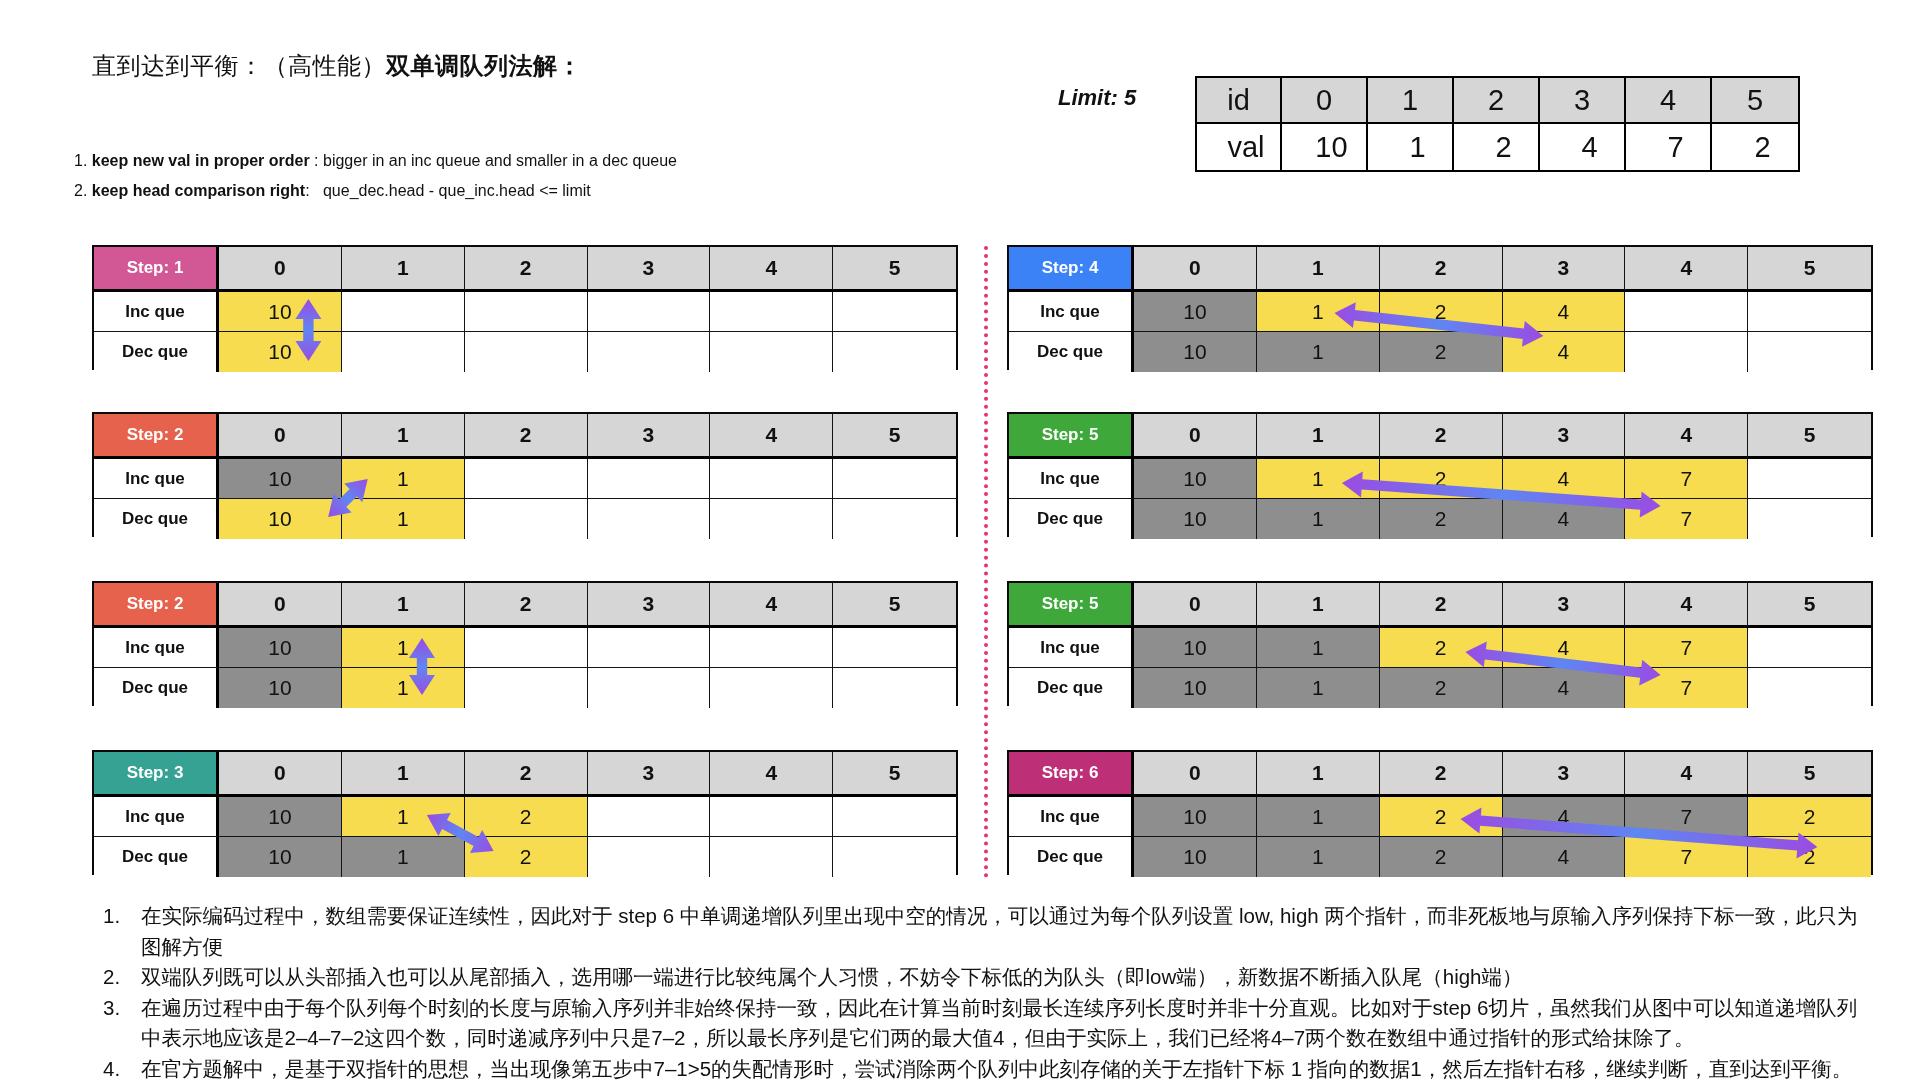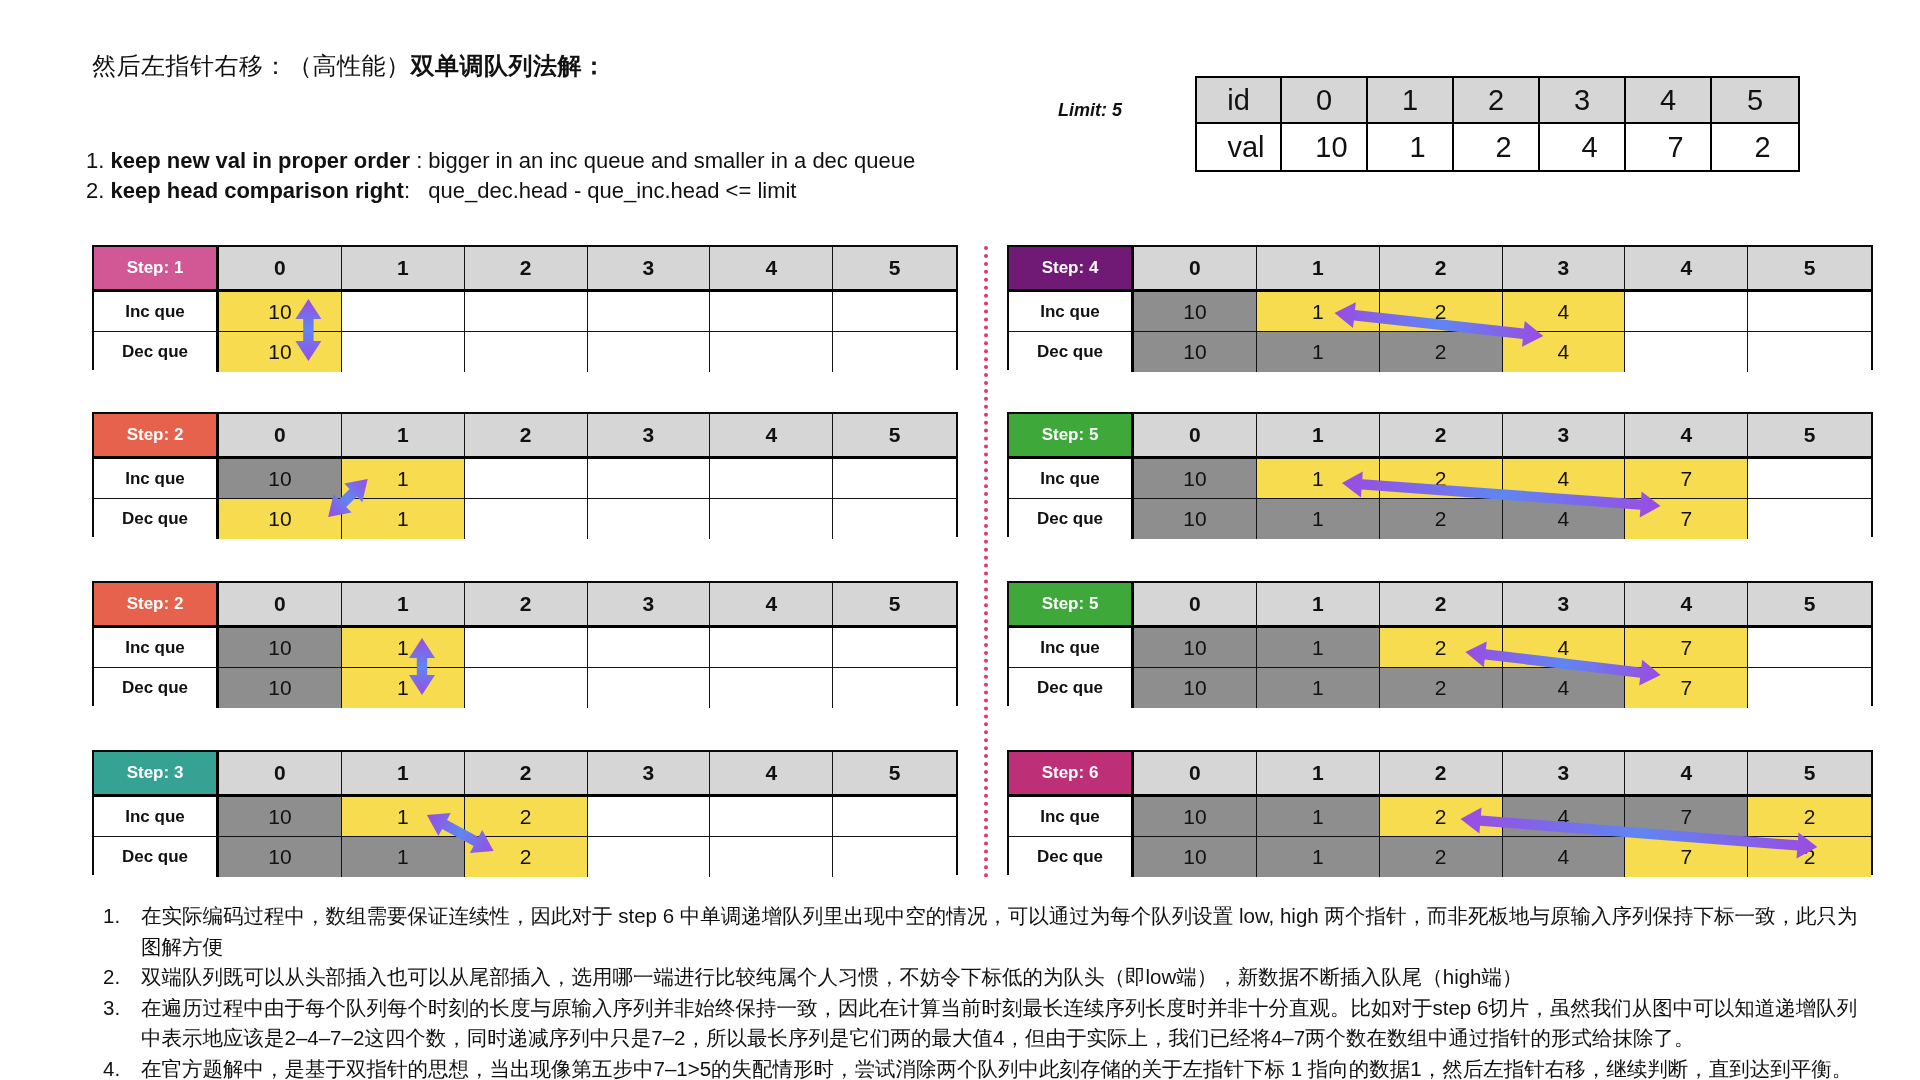--- a/index.html
+++ b/index.html
@@ -5,24 +5,24 @@
   html,body { margin:0; padding:0; }
   body {
     width:1920px; height:1080px; position:relative; overflow:hidden;
     background:#ffffff; color:#111;
     font-family:"Liberation Sans", sans-serif;
   }
   
   .title-block { position:absolute; left:92px; top:48px; font-size:24px; line-height:35px; letter-spacing:.5px; }
   .title-bold { font-weight:bold;margin-top:8px; }
   .title-underline { border-bottom:3px solid #000; padding-bottom:1px; }
-  .rules { position:absolute; left:86px; top:146px; font-size:22px; line-height:30px; }
+  .rules { position:absolute; left:74px; top:146px; font-size:16px; line-height:30px; }
   .rule-line { white-space:pre; }
   .rule-bold { font-weight:bold; }
-  .limit { position:absolute; left:1058px; top:100px; font-size:18px; font-weight:bold; font-style:italic; }
+  .limit { position:absolute; left:1058px; top:85px; font-size:22px; font-weight:bold; font-style:italic; }
 
   
   .input-table {
     position:absolute; left:1195px; top:76px;
     display:grid; grid-template-columns:85px repeat(6,86px); grid-auto-rows:46px;
     border:2px solid #000; background:#fff;
   }
   .input-table .cell {
     border-right:2px solid #000; border-bottom:2px solid #000;
     display:flex; align-items:center; justify-content:center; font-size:29px;
@@ -64,21 +64,21 @@
     font-size:20.5px; line-height:30.6px; }
   .note-item { display:flex; }
   .note-num { flex:none; width:38px; }
   .note-txt { flex:1; }
 </style>
 </head>
 <body>
 
 <div class="title-block">
   <div>
-    <span>然后左指针右移：（高性能）</span><span class="title-bold">双单调队列法解：</span>
+    <span>直到达到平衡：（高性能）</span><span class="title-bold">双单调队列法解：</span>
   </div>
 </div>
 
 <div class="rules">
   <div class="rule-line"><span>1. </span><span class="rule-bold">keep new val in proper order</span><span> : bigger in an inc queue and smaller in a dec queue</span></div>
   <div class="rule-line"><span>2. </span><span class="rule-bold">keep head comparison right</span><span>:   que_dec.head - que_inc.head &lt;= limit</span></div>
 </div>
 
 <div class="limit">Limit: 5</div>
 
@@ -237,21 +237,21 @@
             <stop offset="0" stop-color="#9a4ce2"></stop>
             <stop offset="0.5" stop-color="#5f86f2"></stop>
             <stop offset="1" stop-color="#9a4ce2"></stop>
           </linearGradient>
         </defs>
         <polygon points="334.9,65.0 346.4,85.9 350.1,79.1 381.6,96.1 377.9,102.9 401.6,101.0 390.2,80.1 386.5,86.9 355.0,69.9 358.7,63.1" fill="url(#g3)"></polygon>
       </svg>
     </div>
     <div class="step-table" style="left: 1007px; top: 245px;">
       <div class="st-grid">
-        <div class="st-step first-col hdr-row" style="background: #701a75; text-align: center;">Step: 4</div>
+        <div class="st-step first-col hdr-row" style="background: #3b82f6; text-align: center;">Step: 4</div>
         <div class="st-colhead hdr-row">0</div>
         <div class="st-colhead hdr-row">1</div>
         <div class="st-colhead hdr-row">2</div>
         <div class="st-colhead hdr-row">3</div>
         <div class="st-colhead hdr-row">4</div>
         <div class="st-colhead hdr-row">5</div>
         <div class="st-rowlabel first-col">Inc que</div>
         <div class="st-cell visited">10</div>
         <div class="st-cell active">1</div>
         <div class="st-cell active">2</div>

